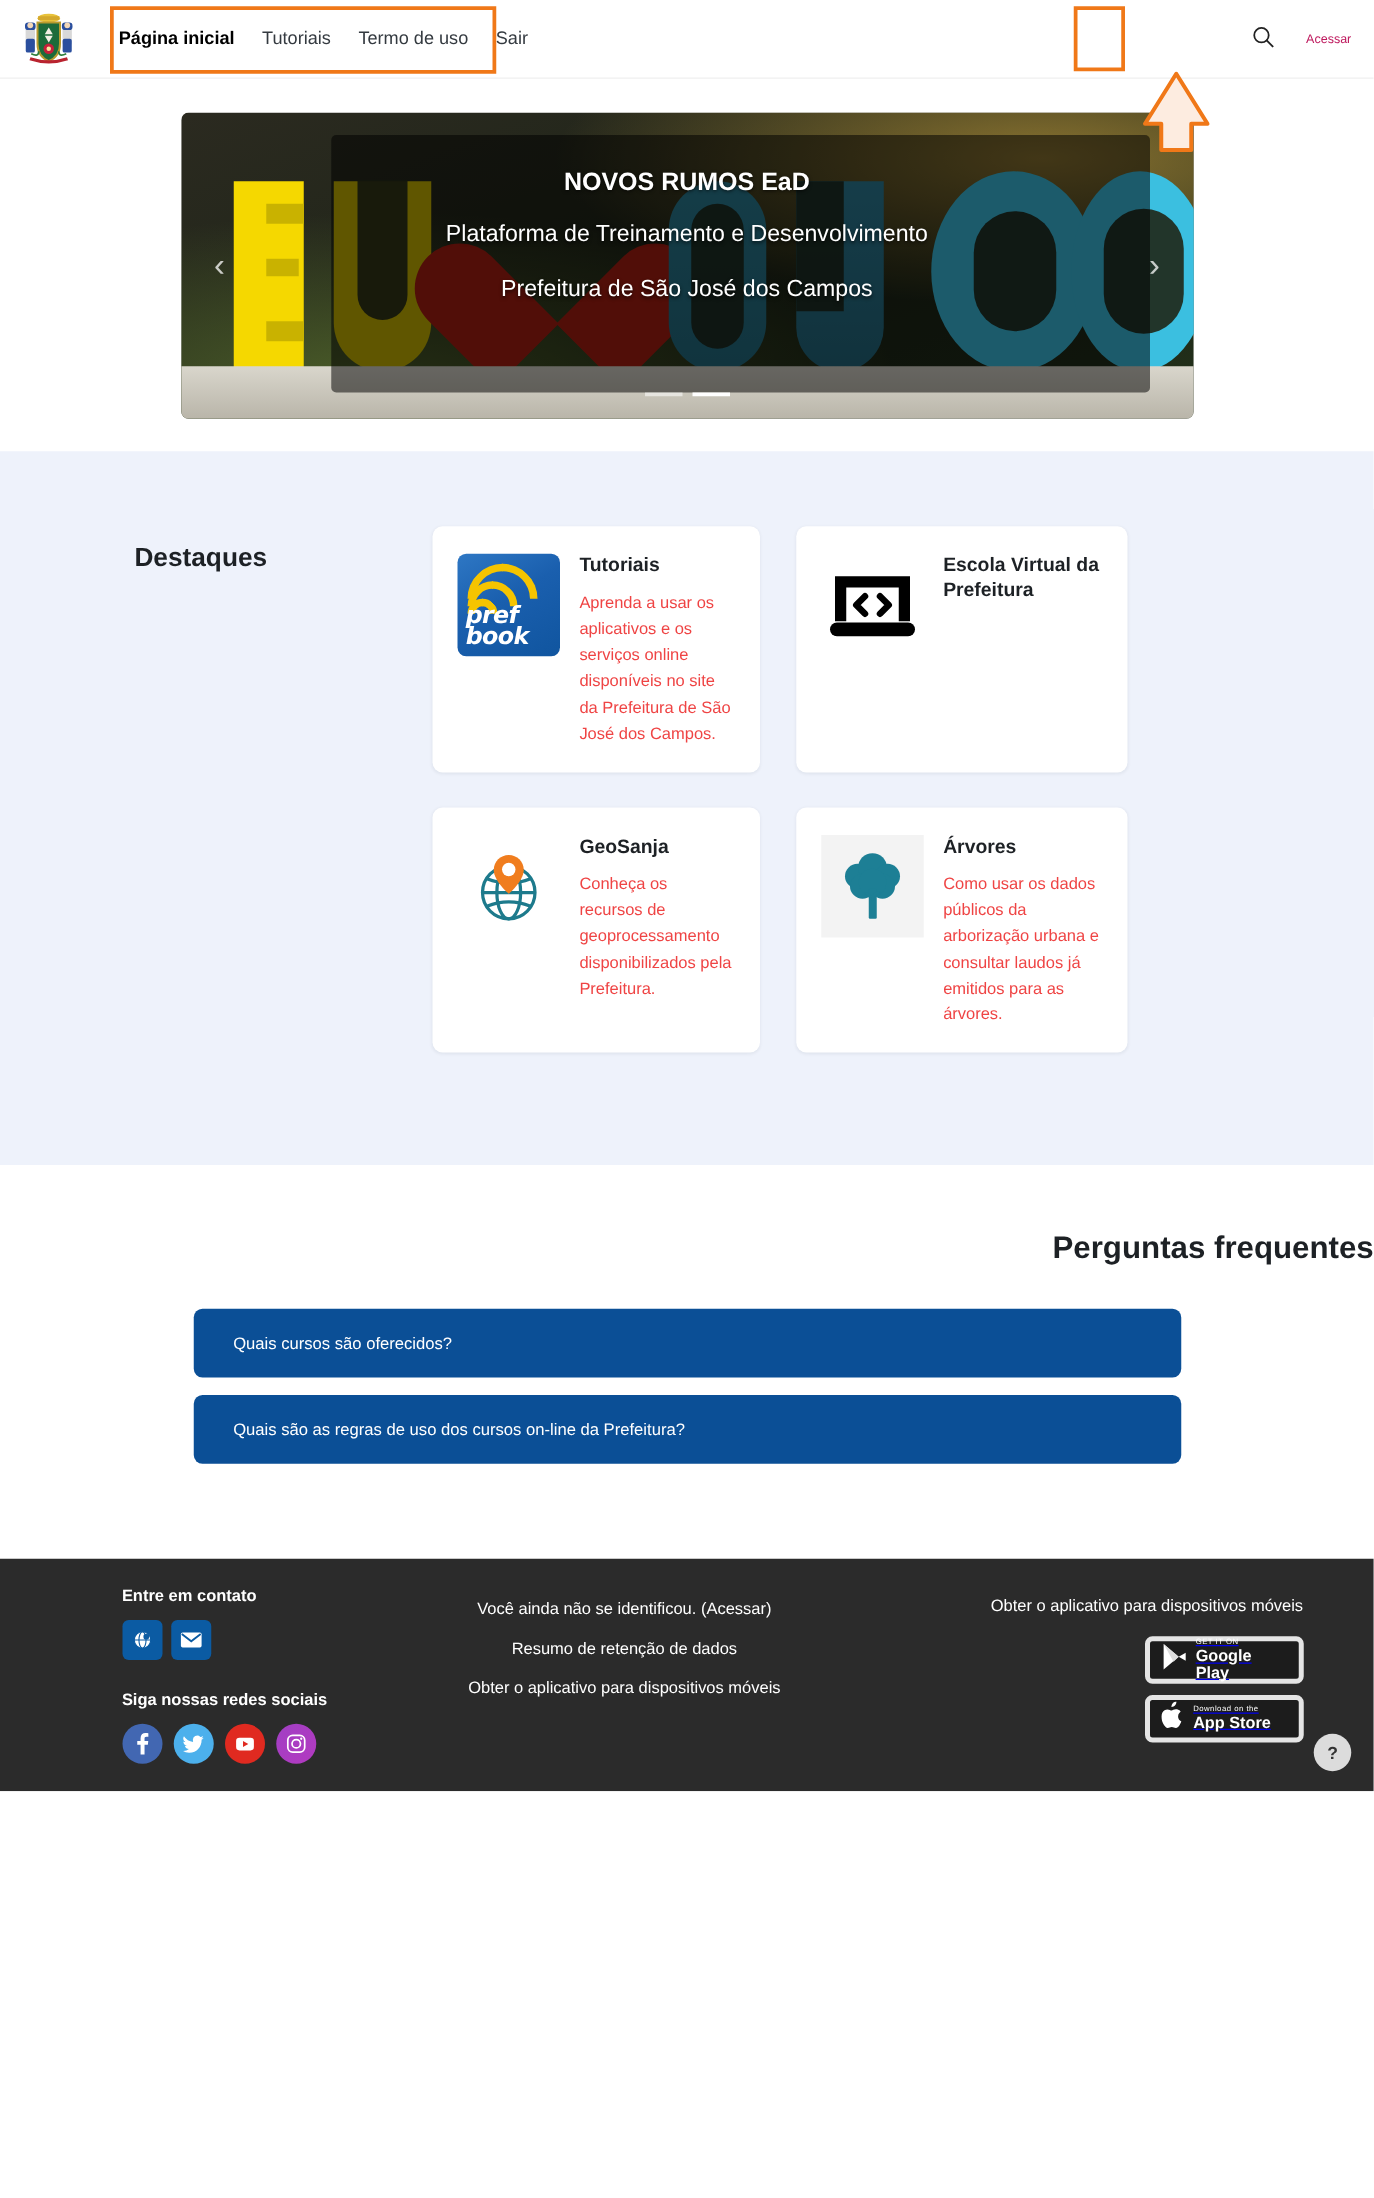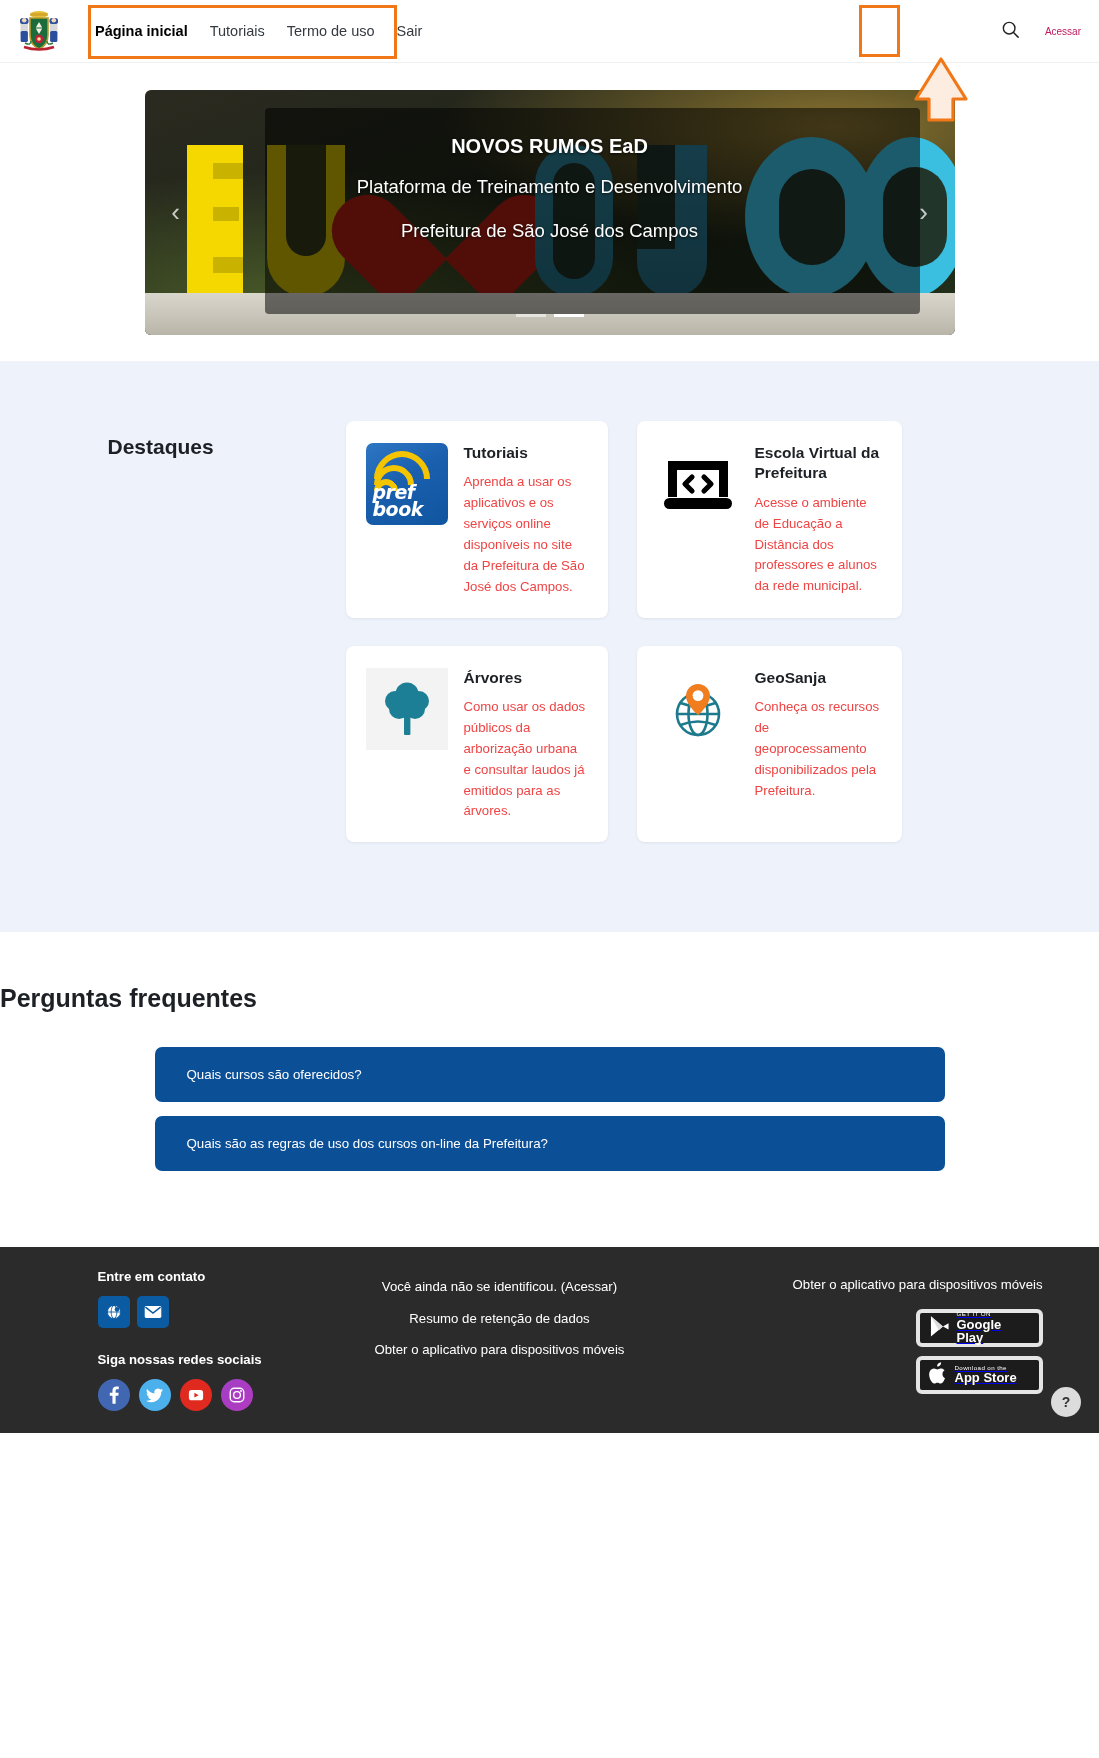--- a/index.html
+++ b/index.html
@@ -226,23 +226,24 @@
 
   .ico-box { width: 82px; height: 82px; display:flex; align-items:center; justify-content:center; }
   .ico-tree-box { background:#f3f3f3; }
 
   
   .faq {
     background: #ffffff;
     padding: 52px 0 62px 0;
   }
   .faq-title {
-    text-align: left;
+    text-align: right;
     font-size: 25px; font-weight: bold; color: #1d2125;
     margin-bottom: 34px;
+    padding-left: 46px;
   }
   .faq-list { width: 790px; margin: 12px auto; }
   .faq-item {
     background: #0b4f96;
     color: #ffffff;
     border-radius: 7px;
     height: 55px;
     display: flex; align-items: center;
     padding: 0 32px;
     margin-bottom: 14px;
@@ -441,21 +442,42 @@
             <svg width="80" height="58" viewBox="0 0 80 58" aria-hidden="true">
               <path d="M10 6 h60 v36 h-9 V15 H19 v27 h-9 z" fill="#000"></path>
               <rect x="6" y="43" width="68" height="11" rx="5.5" fill="#000"></rect>
               <path d="M34 22 l-7 7 l7 7" stroke="#000" stroke-width="5.2" fill="none" stroke-linecap="round" stroke-linejoin="round"></path>
               <path d="M46 22 l7 7 l-7 7" stroke="#000" stroke-width="5.2" fill="none" stroke-linecap="round" stroke-linejoin="round"></path>
             </svg>
           </div>
         </div>
         <div class="card-body">
           <div class="card-title">Escola Virtual da Prefeitura</div>
-          <div class="card-text">Acesse o ambiente de Educação a Distância dos professores e alunos da rede municipal.</div>
+        </div>
+      </div>
+
+      <div class="card">
+        <div class="card-icon">
+          <div class="ico-box">
+            <svg width="62" height="62" viewBox="0 0 62 62" aria-hidden="true">
+              <g stroke="#1d7a8c" stroke-width="2.6" fill="none">
+                <circle cx="31" cy="36" r="21"></circle>
+                <ellipse cx="31" cy="36" rx="9.5" ry="21"></ellipse>
+                <line x1="10" y1="36" x2="52" y2="36"></line>
+                <path d="M13.5 25 q17.5 7 35 0"></path>
+                <path d="M13.5 47 q17.5 -7 35 0"></path>
+              </g>
+              <path d="M31 6 c-6.6 0 -12 5.3 -12 11.9 c0 8.8 12 19.1 12 19.1 s12 -10.3 12 -19.1 C43 11.3 37.6 6 31 6 z" fill="#f07d1e"></path>
+              <circle cx="31" cy="17.6" r="5.4" fill="#ffffff"></circle>
+            </svg>
+          </div>
+        </div>
+        <div class="card-body">
+          <div class="card-title">GeoSanja</div>
+          <div class="card-text">Conheça os recursos de geoprocessamento disponibilizados pela Prefeitura.</div>
         </div>
       </div>
 
       <div class="card">
         <div class="card-icon">
           <div class="ico-box ico-tree-box">
             <svg width="58" height="56" viewBox="0 0 58 56" aria-hidden="true">
               <g fill="#1d7f95">
                 <circle cx="17" cy="20" r="10"></circle>
                 <circle cx="29" cy="13" r="11.5"></circle>
@@ -469,42 +491,20 @@
               </g>
             </svg>
           </div>
         </div>
         <div class="card-body">
           <div class="card-title">Árvores</div>
           <div class="card-text">Como usar os dados públicos da arborização urbana e consultar laudos já emitidos para as árvores.</div>
         </div>
       </div>
 
-      <div class="card">
-        <div class="card-icon">
-          <div class="ico-box">
-            <svg width="62" height="62" viewBox="0 0 62 62" aria-hidden="true">
-              <g stroke="#1d7a8c" stroke-width="2.6" fill="none">
-                <circle cx="31" cy="36" r="21"></circle>
-                <ellipse cx="31" cy="36" rx="9.5" ry="21"></ellipse>
-                <line x1="10" y1="36" x2="52" y2="36"></line>
-                <path d="M13.5 25 q17.5 7 35 0"></path>
-                <path d="M13.5 47 q17.5 -7 35 0"></path>
-              </g>
-              <path d="M31 6 c-6.6 0 -12 5.3 -12 11.9 c0 8.8 12 19.1 12 19.1 s12 -10.3 12 -19.1 C43 11.3 37.6 6 31 6 z" fill="#f07d1e"></path>
-              <circle cx="31" cy="17.6" r="5.4" fill="#ffffff"></circle>
-            </svg>
-          </div>
-        </div>
-        <div class="card-body">
-          <div class="card-title">GeoSanja</div>
-          <div class="card-text">Conheça os recursos de geoprocessamento disponibilizados pela Prefeitura.</div>
-        </div>
-      </div>
-
     </div>
   </div>
 </section>
 
 <section class="faq">
   <h2 class="faq-title">Perguntas frequentes</h2>
   <div class="faq-list">
     <div class="faq-item">
       <span>Quais cursos são oferecidos?</span>
     </div>

